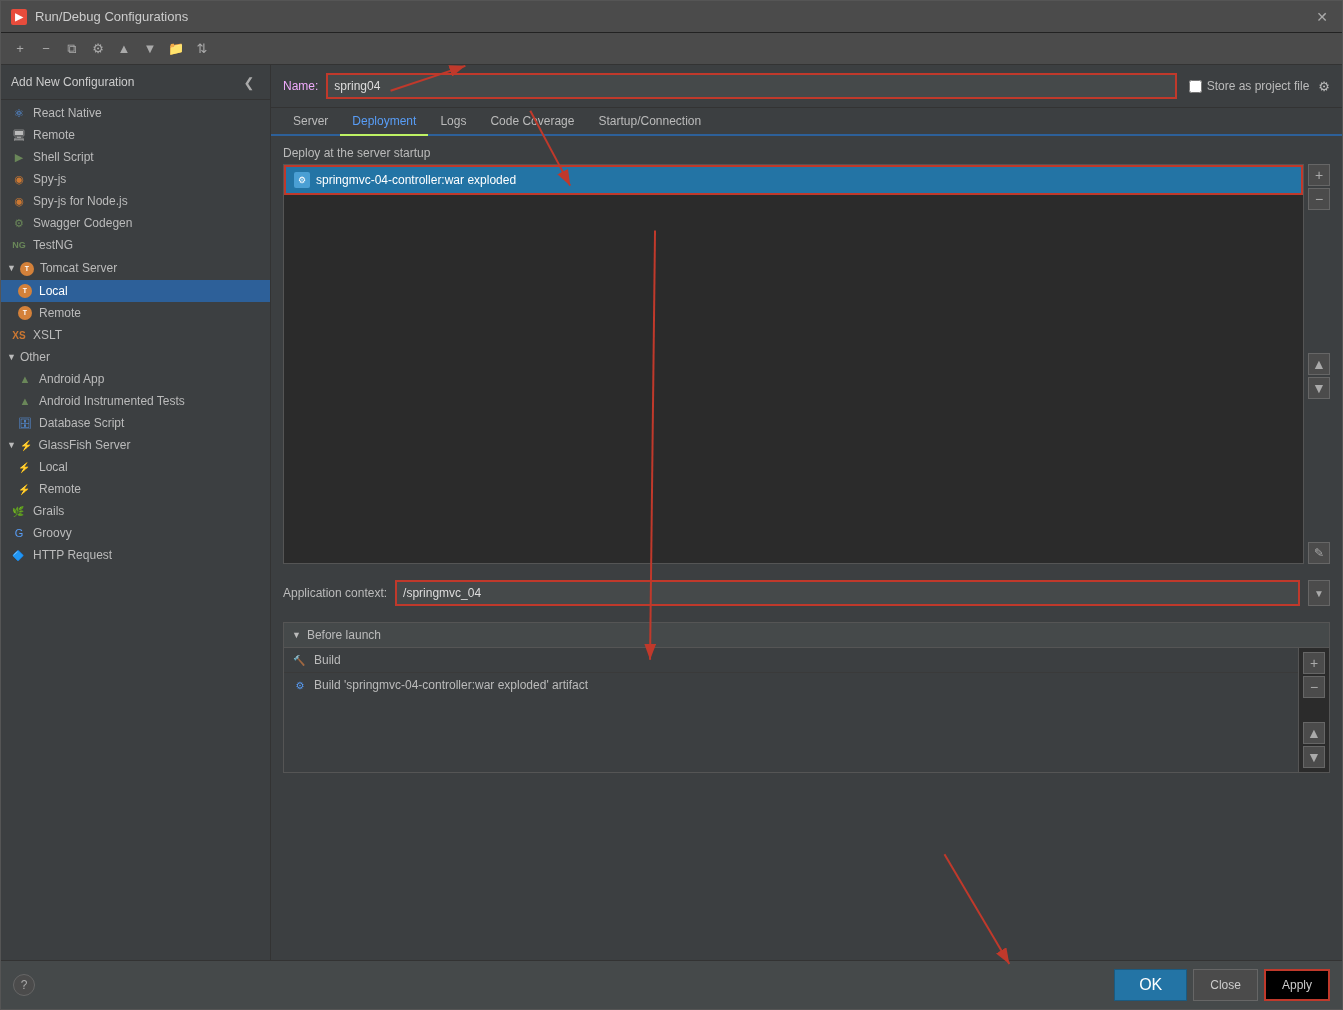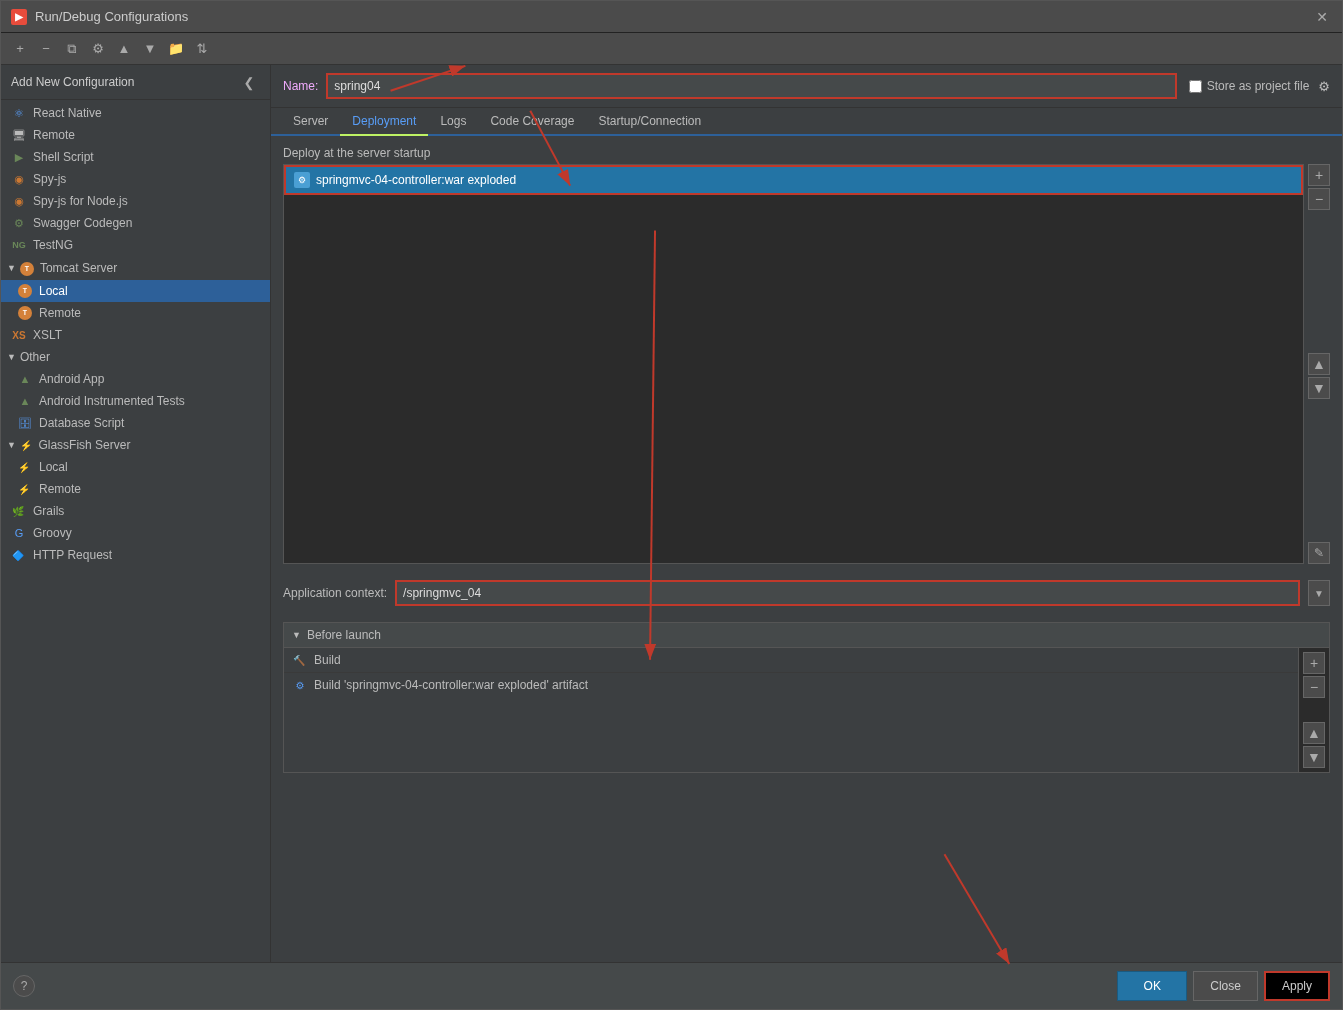--- a/index.html
+++ b/index.html
@@ -344,21 +344,21 @@
     .action-buttons {
       display: flex;
       gap: 6px;
     }
     .btn-ok {
       background: #2374a5;
       color: white;
       border: 1px solid #1a5a80;
       padding: 6px 24px;
       cursor: pointer;
-      font-size: 12px;
+      font-size: 16px;
       min-width: 70px;
     }
     .btn-close {
       background: #4b4b4b;
       color: #ccc;
       border: 1px solid #666;
       padding: 6px 16px;
       cursor: pointer;
       font-size: 12px;
     }

